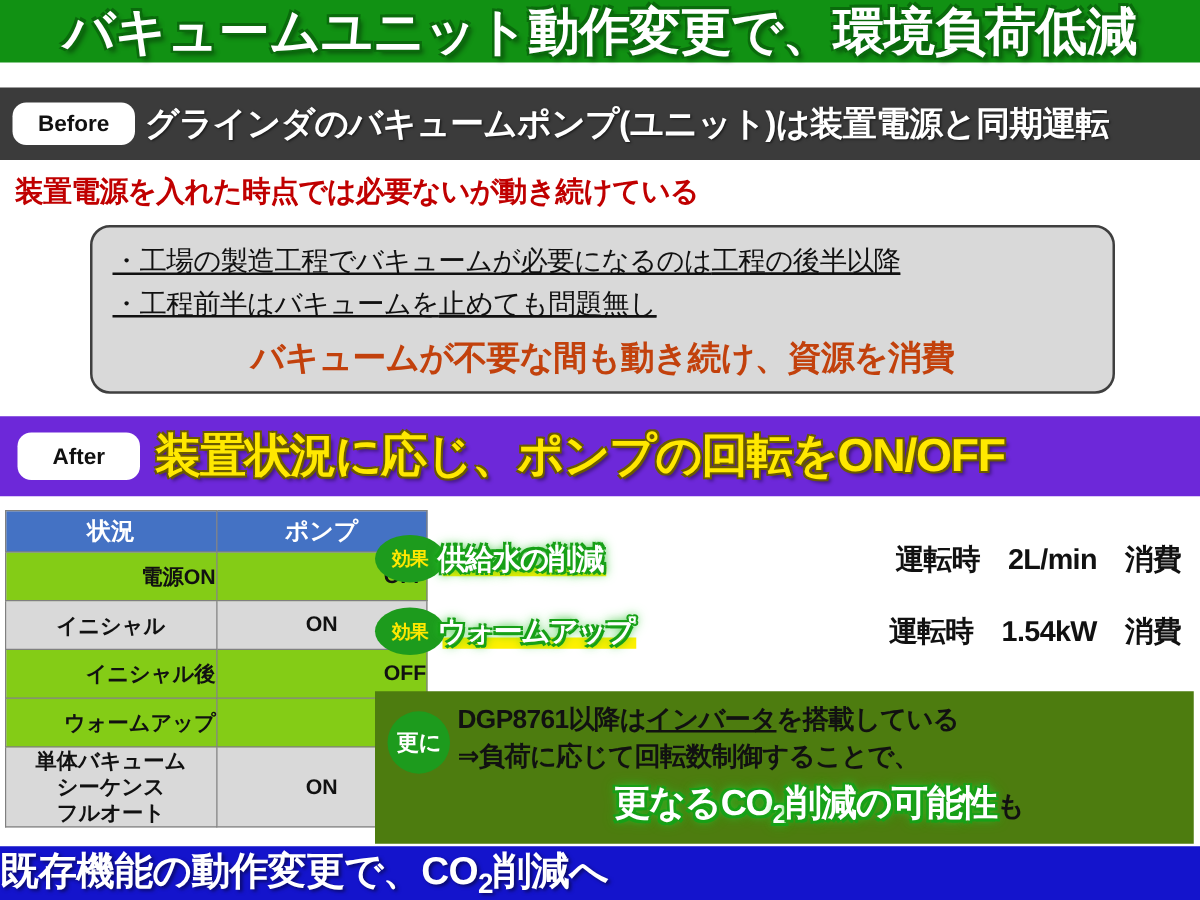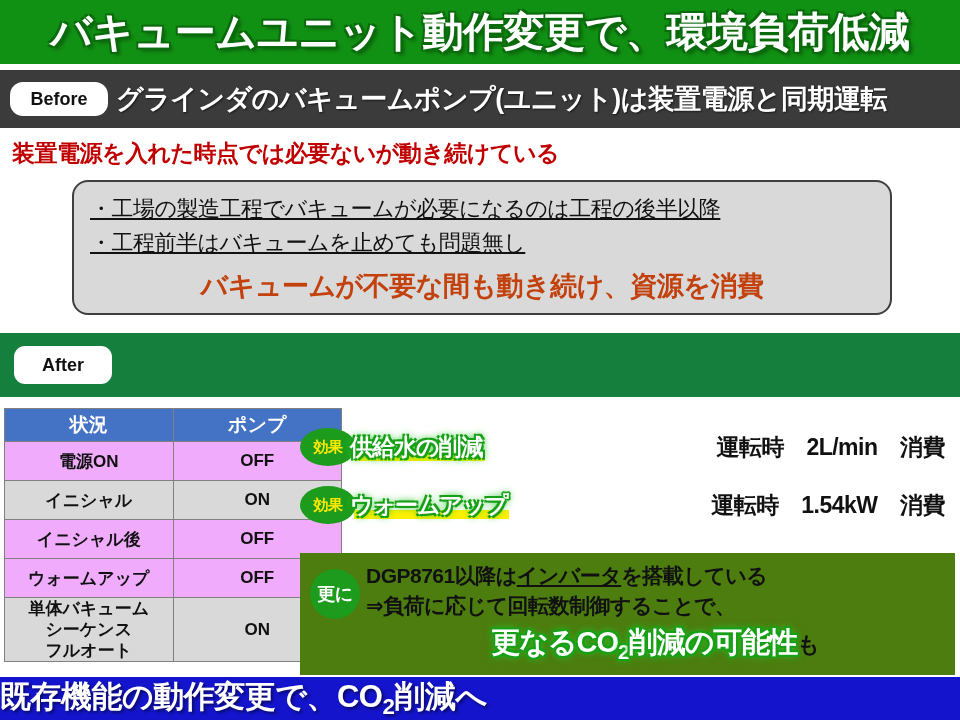--- a/index.html
+++ b/index.html
@@ -5,40 +5,40 @@
   html,body{margin:0;padding:0;}
   body{
     width:960px;height:720px;overflow:hidden;background:#ffffff;
     font-family:"Liberation Sans","DejaVu Sans",sans-serif;
     -webkit-font-smoothing:antialiased;
   }
   #slide{position:relative;width:960px;height:720px;}
 
   
   .title-bar{
-    position:absolute;left:0;top:0;width:960px;height:64px;
+    position:absolute;left:0;top:0;width:960px;height:50px;
     background:#119113;display:flex;align-items:center;justify-content:center;
   }
   .title-text{
     color:#ffffff;font-size:41px;font-weight:bold;letter-spacing:-0.5px;
     white-space:nowrap;
     text-shadow:-2px -2px 0 #0a6b0c,2px -2px 0 #0a6b0c,-2px 2px 0 #0a6b0c,2px 2px 0 #0a6b0c,
                 3px 3px 4px rgba(0,0,0,0.45);
   }
 
   
   .before-band{
     position:absolute;left:0;top:70px;width:960px;height:58px;
     background:#3b3b3b;display:flex;align-items:center;
   }
   .pill{
     background:#ffffff;border-radius:11px;color:#111111;
     font-size:18px;font-weight:bold;display:flex;align-items:center;justify-content:center;
   }
-  .pill.before{width:98px;height:34px;margin-left:10px;border-radius:13px;}
+  .pill.before{width:98px;height:34px;margin-left:10px;}
   .before-band-text{
     color:#ffffff;font-size:27px;font-weight:bold;margin-left:8px;white-space:nowrap;
     letter-spacing:-0.5px;
     text-shadow:1px 1px 2px rgba(0,0,0,0.6);
   }
 
   
   .red-lead{
     position:absolute;left:12px;top:138px;
     color:#C00000;font-size:23px;font-weight:bold;white-space:nowrap;letter-spacing:-0.5px;
@@ -55,21 +55,21 @@
   }
   .u{text-decoration:underline;text-underline-offset:2px;}
   .gray-box-emph{
     text-align:center;color:#c2410c;font-size:27px;font-weight:bold;
     margin-top:8px;white-space:nowrap;letter-spacing:-0.5px;
   }
 
   
   .after-band{
     position:absolute;left:0;top:333px;width:960px;height:64px;
-    background:#15803d;display:flex;align-items:center;
+    background:#6d28d9;display:flex;align-items:center;
   }
   .pill.after{width:98px;height:38px;margin-left:14px;}
   .after-band-text{
     color:#FFE800;font-size:37px;font-weight:bold;margin-left:12px;white-space:nowrap;
     letter-spacing:-1px;
     text-shadow:-1.5px -1.5px 0 #6a5a00,1.5px -1.5px 0 #6a5a00,-1.5px 1.5px 0 #6a5a00,1.5px 1.5px 0 #6a5a00,
                 3px 3px 3px rgba(0,0,0,0.4);
   }
 
   
@@ -78,21 +78,21 @@
     border-collapse:collapse;table-layout:fixed;
   }
   .status-table th,.status-table td{
     border:1px solid #808080;text-align:center;font-weight:bold;
     font-size:17px;color:#111111;padding:0;
   }
   .status-table th{
     background:#4472C4;color:#ffffff;height:32px;font-size:19px;
   }
   .status-table td.sit{height:38px;}
-  .status-table tr.lt td{background:#f0abfc;}
+  .status-table tr.lt td{background:#84cc16;text-align:right;}
   .status-table tr.dk td{background:#D9D9D9;}
   .pump-off{color:#0000CC;}
   .pump-on{color:#CC0000;}
   .multiline{line-height:21px;font-size:15px;padding:4px 0;}
 
   
   .effects{position:absolute;left:300px;top:418px;width:655px;}
   .effect-row{display:flex;align-items:center;height:58px;}
   .badge-ellipse{
     width:56px;height:38px;border-radius:50%;background:#1D9B1D;
@@ -171,20 +171,21 @@
   <div class="red-lead">装置電源を入れた時点では必要ないが動き続けている</div>
 
   <div class="gray-box">
     <div class="bullet"><span>・工場の製造工程でバキュームが必要になるのは</span><span class="u">工程の後半以降</span></div>
     <div class="bullet"><span>・工程前半はバキュームを</span><span class="u">止めても問題無し</span></div>
     <div class="gray-box-emph">バキュームが不要な間も動き続け、資源を消費</div>
   </div>
 
   <div class="after-band">
     <div class="pill after">After</div>
+    <div class="after-band-text">装置状況に応じ、ポンプの回転をON/OFF</div>
   </div>
 
   <table class="status-table">
     <tbody>
         <tr>
       <th>状況</th>
       <th>ポンプ</th>
     </tr>
     <tr class="lt">
       <td class="sit">電源ON</td>

